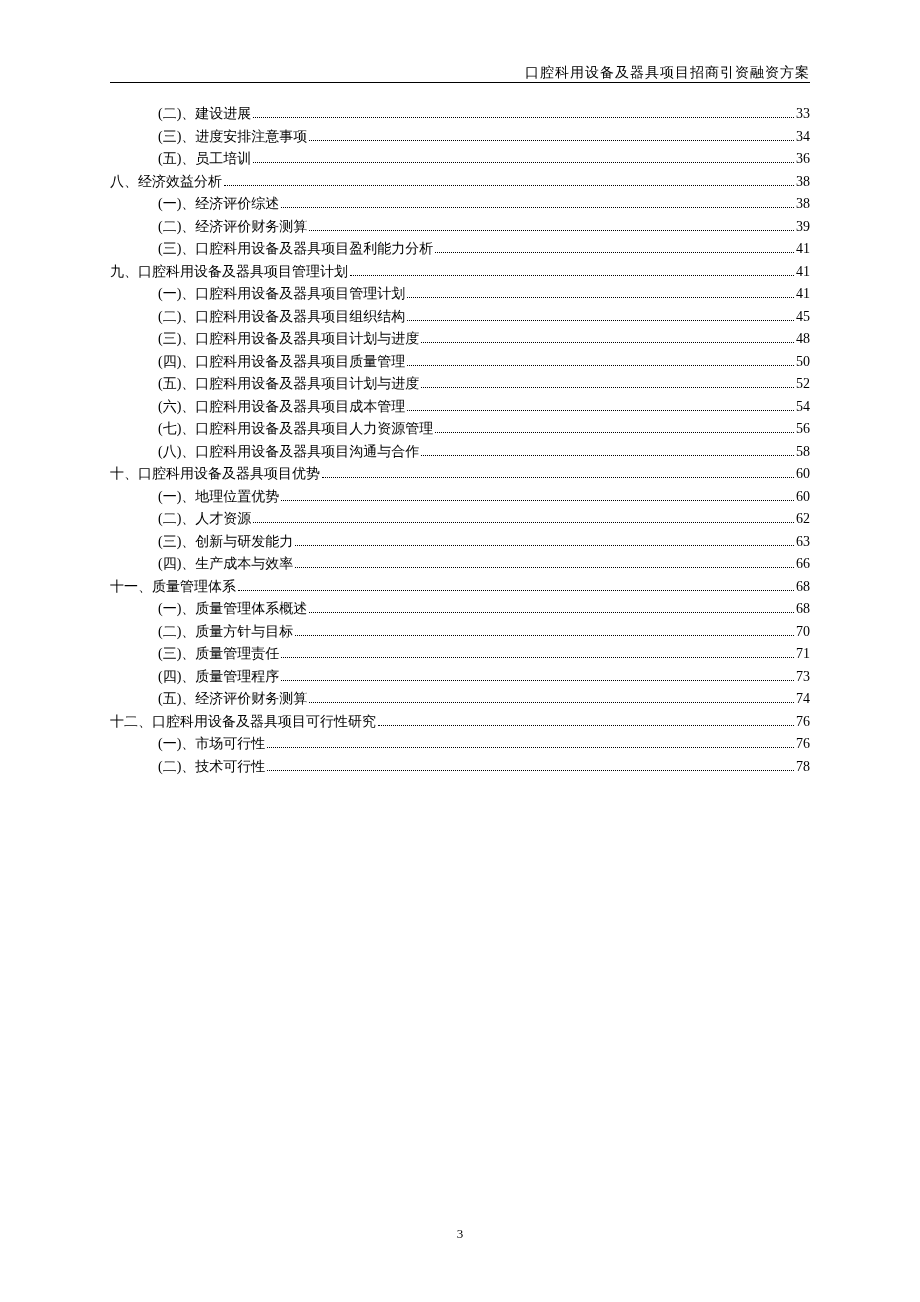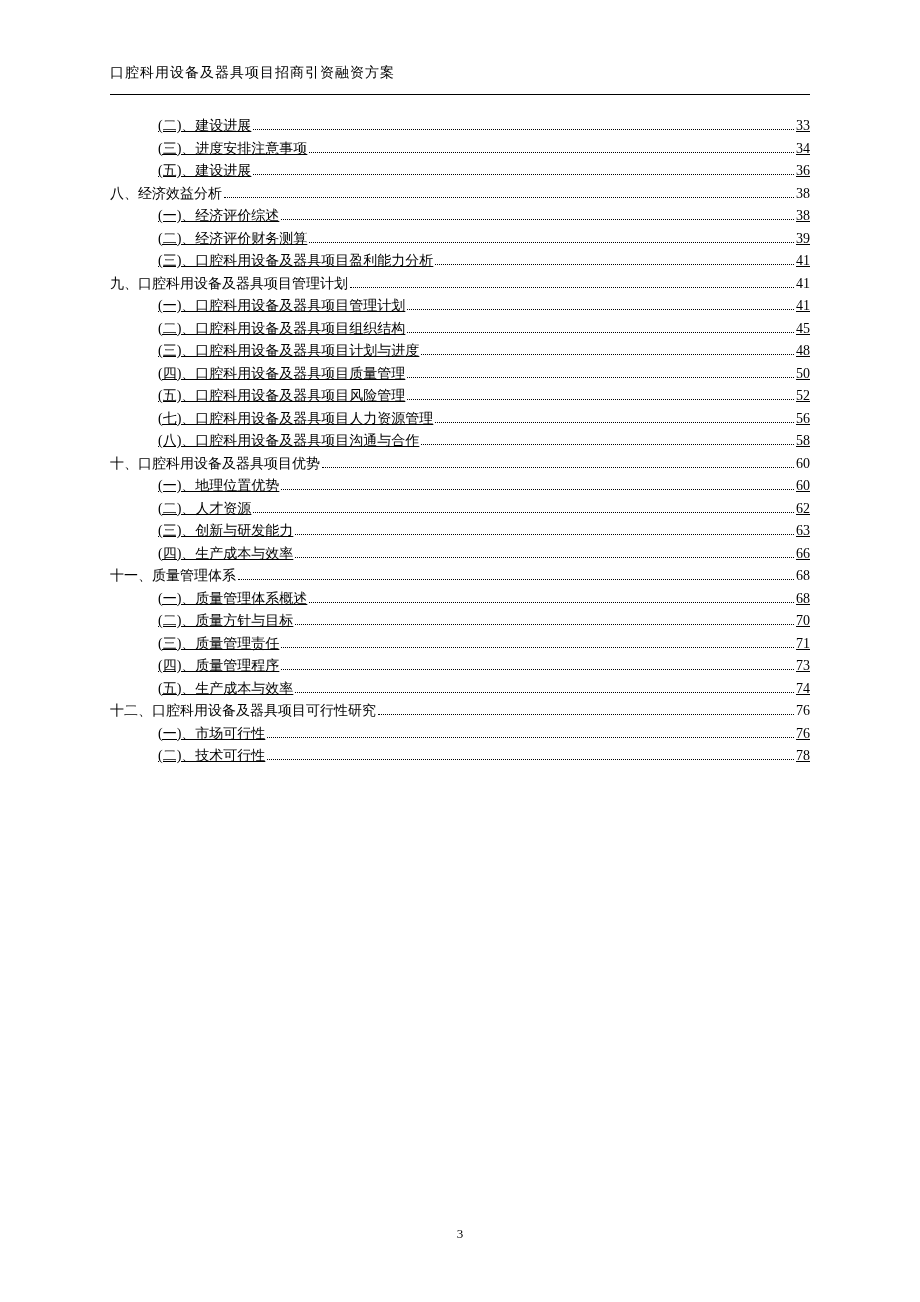--- a/index.html
+++ b/index.html
@@ -8,42 +8,42 @@
     height: 1302px;
     background: #fff;
     font-family: "SimSun", "Microsoft YaHei", serif;
     color: #000;
     position: relative;
   }
   .page {
     padding: 64px 110px 0 110px;
   }
   .header {
-    text-align: left;
+    text-align: right;
     font-size: 14px;
-    margin-bottom: 12px;
+    margin-bottom: 0;
     letter-spacing: 1px;
   }
   .header-divider {
     border: none;
     border-top: 1px solid #000;
     margin-bottom: 24px;
   }
   .toc {
     font-size: 14px;
     line-height: 1.0;
   }
   .toc-row {
     display: flex;
     align-items: baseline;
     white-space: nowrap;
     margin-bottom: 8.5px;
   }
   .toc-row.level-1 { padding-left: 0; }
-  .toc-row.level-2 { padding-left: 48px; text-decoration: underline; }
+  .toc-row.level-2 { padding-left: 48px; }
   .toc-label {
     flex: 0 0 auto;
   }
   .toc-dots {
     flex: 1 1 auto;
     border-bottom: 1.5px dotted #000;
     margin: 0 2px 3px 2px;
     min-width: 10px;
   }
   .toc-page {
@@ -70,21 +70,21 @@
         <span class="toc-label">(二)、建设进展</span>
         <span class="toc-dots"></span>
         <span class="toc-page">33</span>
       </div>
       <div class="toc-row level-2">
         <span class="toc-label">(三)、进度安排注意事项</span>
         <span class="toc-dots"></span>
         <span class="toc-page">34</span>
       </div>
       <div class="toc-row level-2">
-        <span class="toc-label">(五)、建设进展</span>
+        <span class="toc-label">(五)、员工培训</span>
         <span class="toc-dots"></span>
         <span class="toc-page">36</span>
       </div>
       <div class="toc-row level-1">
         <span class="toc-label">八、经济效益分析</span>
         <span class="toc-dots"></span>
         <span class="toc-page">38</span>
       </div>
       <div class="toc-row level-2">
         <span class="toc-label">(一)、经济评价综述</span>
@@ -120,25 +120,30 @@
         <span class="toc-label">(三)、口腔科用设备及器具项目计划与进度</span>
         <span class="toc-dots"></span>
         <span class="toc-page">48</span>
       </div>
       <div class="toc-row level-2">
         <span class="toc-label">(四)、口腔科用设备及器具项目质量管理</span>
         <span class="toc-dots"></span>
         <span class="toc-page">50</span>
       </div>
       <div class="toc-row level-2">
-        <span class="toc-label">(五)、口腔科用设备及器具项目风险管理</span>
+        <span class="toc-label">(五)、口腔科用设备及器具项目计划与进度</span>
         <span class="toc-dots"></span>
         <span class="toc-page">52</span>
       </div>
       <div class="toc-row level-2">
+        <span class="toc-label">(六)、口腔科用设备及器具项目成本管理</span>
+        <span class="toc-dots"></span>
+        <span class="toc-page">54</span>
+      </div>
+      <div class="toc-row level-2">
         <span class="toc-label">(七)、口腔科用设备及器具项目人力资源管理</span>
         <span class="toc-dots"></span>
         <span class="toc-page">56</span>
       </div>
       <div class="toc-row level-2">
         <span class="toc-label">(八)、口腔科用设备及器具项目沟通与合作</span>
         <span class="toc-dots"></span>
         <span class="toc-page">58</span>
       </div>
       <div class="toc-row level-1">
@@ -185,21 +190,21 @@
         <span class="toc-label">(三)、质量管理责任</span>
         <span class="toc-dots"></span>
         <span class="toc-page">71</span>
       </div>
       <div class="toc-row level-2">
         <span class="toc-label">(四)、质量管理程序</span>
         <span class="toc-dots"></span>
         <span class="toc-page">73</span>
       </div>
       <div class="toc-row level-2">
-        <span class="toc-label">(五)、生产成本与效率</span>
+        <span class="toc-label">(五)、经济评价财务测算</span>
         <span class="toc-dots"></span>
         <span class="toc-page">74</span>
       </div>
       <div class="toc-row level-1">
         <span class="toc-label">十二、口腔科用设备及器具项目可行性研究</span>
         <span class="toc-dots"></span>
         <span class="toc-page">76</span>
       </div>
       <div class="toc-row level-2">
         <span class="toc-label">(一)、市场可行性</span>

